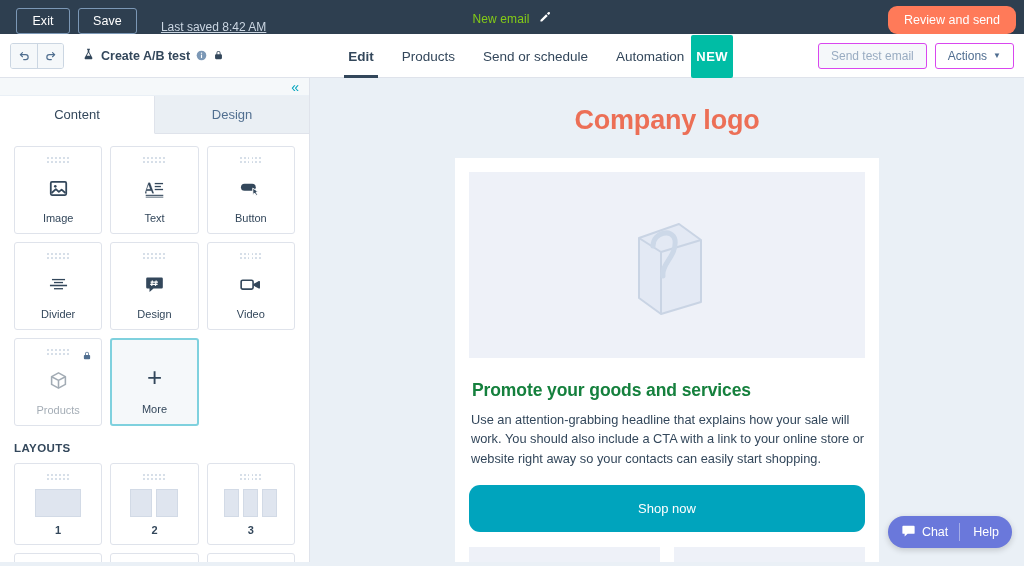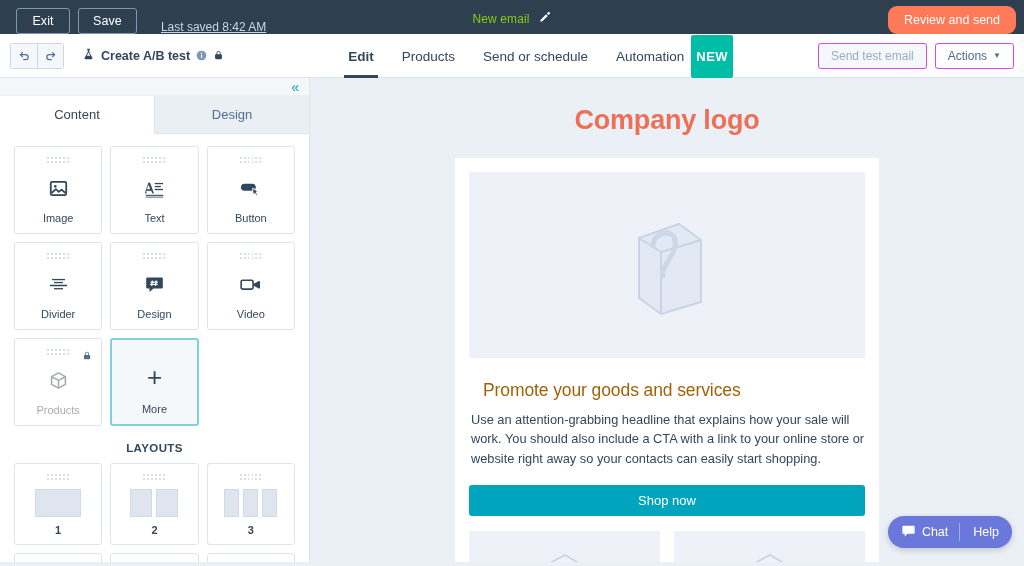--- a/index.html
+++ b/index.html
@@ -97,21 +97,21 @@
   .ptab {
     flex: 1; display: flex; align-items: center; justify-content: center;
     font-size: 13px; color: #33475b; cursor: pointer; background: #eaeff4;
     border-bottom: 1px solid #dfe3eb;
   }
   .ptab.active {
     background: #fff; border-bottom: 1px solid #fff; font-weight: 400;
     border-right: 1px solid #dfe3eb;
   }
   .ptab:not(.active) { color: #516f90; }
-  .panel-body { flex: 1; overflow: hidden; padding: 12px 14px 0 14px; text-align: center; }
+  .panel-body { flex: 1; overflow: hidden; padding: 12px 14px 0 14px; }
 
   .card-grid { display: grid; grid-template-columns: repeat(3, 1fr); gap: 8px; }
   .mod-card {
     height: 88px; border: 1px solid #dfe3eb; border-radius: 3px; background: #fff;
     display: flex; flex-direction: column; align-items: center; cursor: grab;
     position: relative; padding-top: 10px;
   }
   .mod-card.selected { border: 2px solid #7fd1de; background: #f5f8fa; }
   .mod-card.locked { cursor: default; }
   .mod-card.locked .mod-label, .mod-card.locked .mod-icon { opacity: .45; }
@@ -154,29 +154,29 @@
   }
   .email-sheet {
     width: 424px; background: #fff; margin-top: 22px; padding: 14px;
     flex: 1;
   }
   .hero-img {
     height: 186px; background: #eef1f8; display: flex; align-items: center;
     justify-content: center;
   }
   .email-h1 {
-    font-size: 17.5px; font-weight: 400; color: #a16207; margin: 22px 0 9px 14px;
+    font-size: 17.5px; font-weight: 700; color: #15803d; margin: 22px 0 9px 3px;
     letter-spacing: -.1px;
   }
   .email-p {
     font-size: 12.8px; color: #33475b; line-height: 1.52; margin: 0 0 0 2px;
   }
   .shop-btn {
     display: block; width: 100%; background: #00a4bd; color: #fff; border: none;
-    height: 31px; border-radius: 3px; font-size: 13px; margin-top: 17px;
+    height: 47px; border-radius: 11px; font-size: 13px; margin-top: 17px;
     cursor: pointer;
   }
   .thumb-row { display: flex; gap: 14px; margin-top: 15px; }
   .thumb {
     flex: 1; height: 92px; background: #eef1f8; display: flex;
     align-items: center; justify-content: center;
   }
 
   
   .chat-widget {

